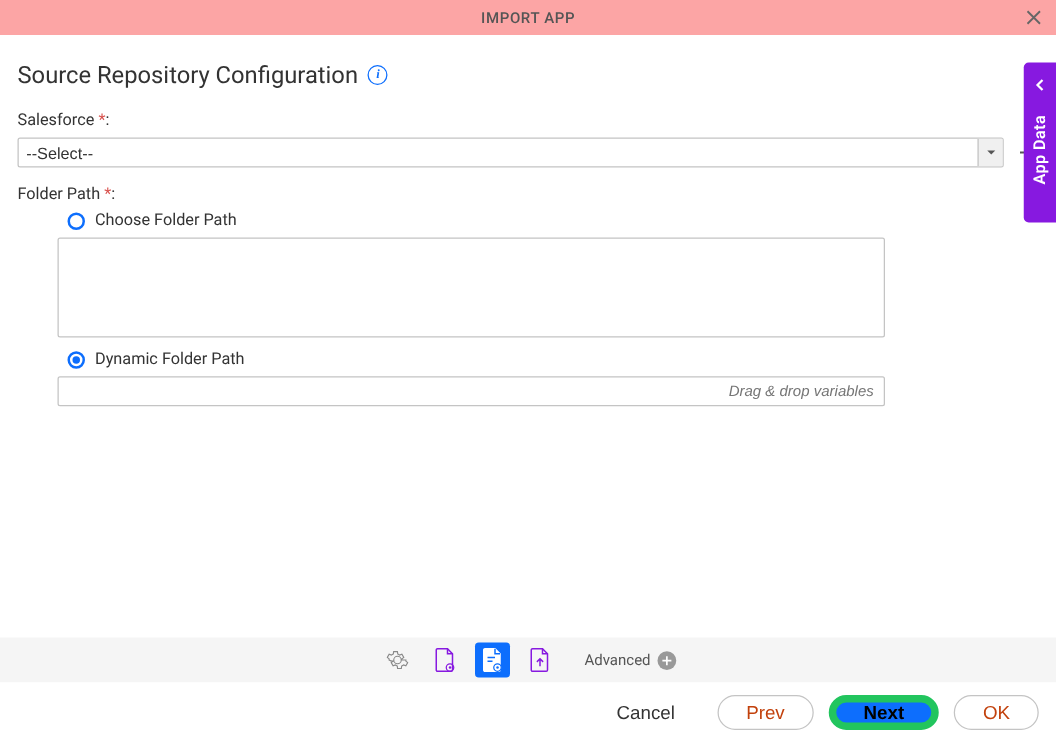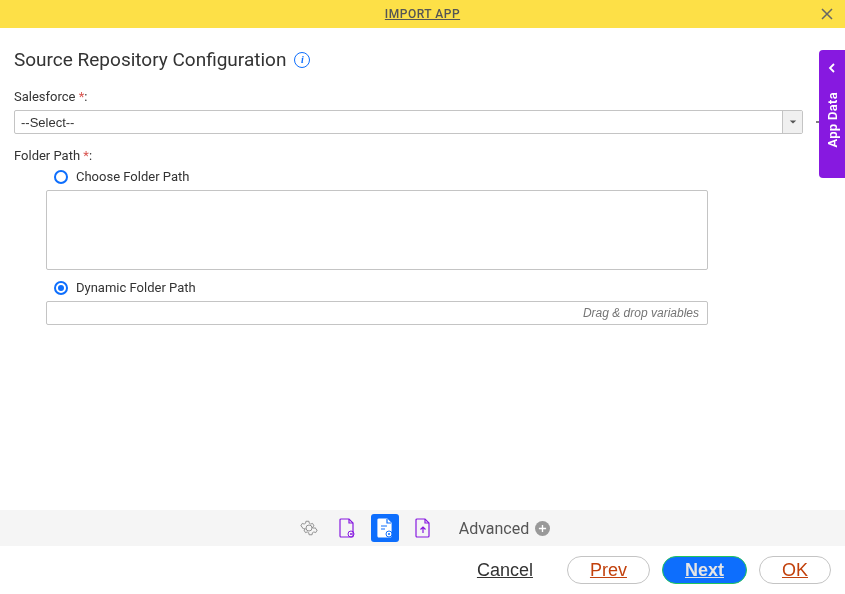--- a/index.html
+++ b/index.html
@@ -10,31 +10,30 @@
     body {
       font-family: -apple-system, BlinkMacSystemFont, 'Segoe UI', Roboto, Helvetica, Arial, sans-serif;
       width: 845px;
       height: 594px;
       background: #ffffff;
       color: #333;
       position: relative;
       overflow: hidden;
     }
     .header {
-      background: #fde047;
+      background: #fca5a5;
       height: 28px;
       display: flex;
       align-items: center;
       justify-content: center;
       position: relative;
       font-size: 12px;
       color: #555;
       letter-spacing: 0.5px;
       font-weight: 500;
-      text-decoration: underline;
     }
     .header-close {
       position: absolute;
       right: 8px;
       top: 50%;
       transform: translateY(-50%);
       cursor: pointer;
       color: #666;
       font-size: 16px;
       width: 20px;
@@ -232,21 +231,21 @@
     .toolbar-icon.active {
       background: #0d6efd;
     }
     .advanced-section {
       display: flex;
       align-items: center;
       gap: 6px;
       margin-left: 12px;
     }
     .advanced-label {
-      font-size: 16px;
+      font-size: 12px;
       color: #555;
     }
     .advanced-plus {
       width: 15px;
       height: 15px;
       border-radius: 50%;
       background: #999;
       color: #fff;
       display: flex;
       align-items: center;
@@ -264,42 +263,41 @@
       align-items: center;
       justify-content: flex-end;
       gap: 12px;
       padding: 0 14px;
       background: #fff;
     }
     .btn {
       height: 28px;
       padding: 0 22px;
       border-radius: 14px;
-      font-size: 18px;
+      font-size: 15px;
       cursor: pointer;
       display: inline-flex;
       align-items: center;
       justify-content: center;
       border: 1px solid transparent;
-      text-decoration: underline;
     }
     .btn-link {
       background: transparent;
       border: none;
       color: #333;
     }
     .btn-outline {
       background: #fff;
       border: 1px solid #c4c4c4;
       color: #c2410c;
     }
     .btn-primary {
       background: #0d6efd;
-      border: 1px solid #22c55e;
-      color: #e5e5e5;
+      border: 6px solid #22c55e;
+      color: #000000;
       font-weight: 600;
     }
   </style>
 </head>
 <body>
 
 <div class="header">
   <span>IMPORT APP</span>
   <span class="header-close">
     <svg width="12" height="12" viewBox="0 0 12 12">

